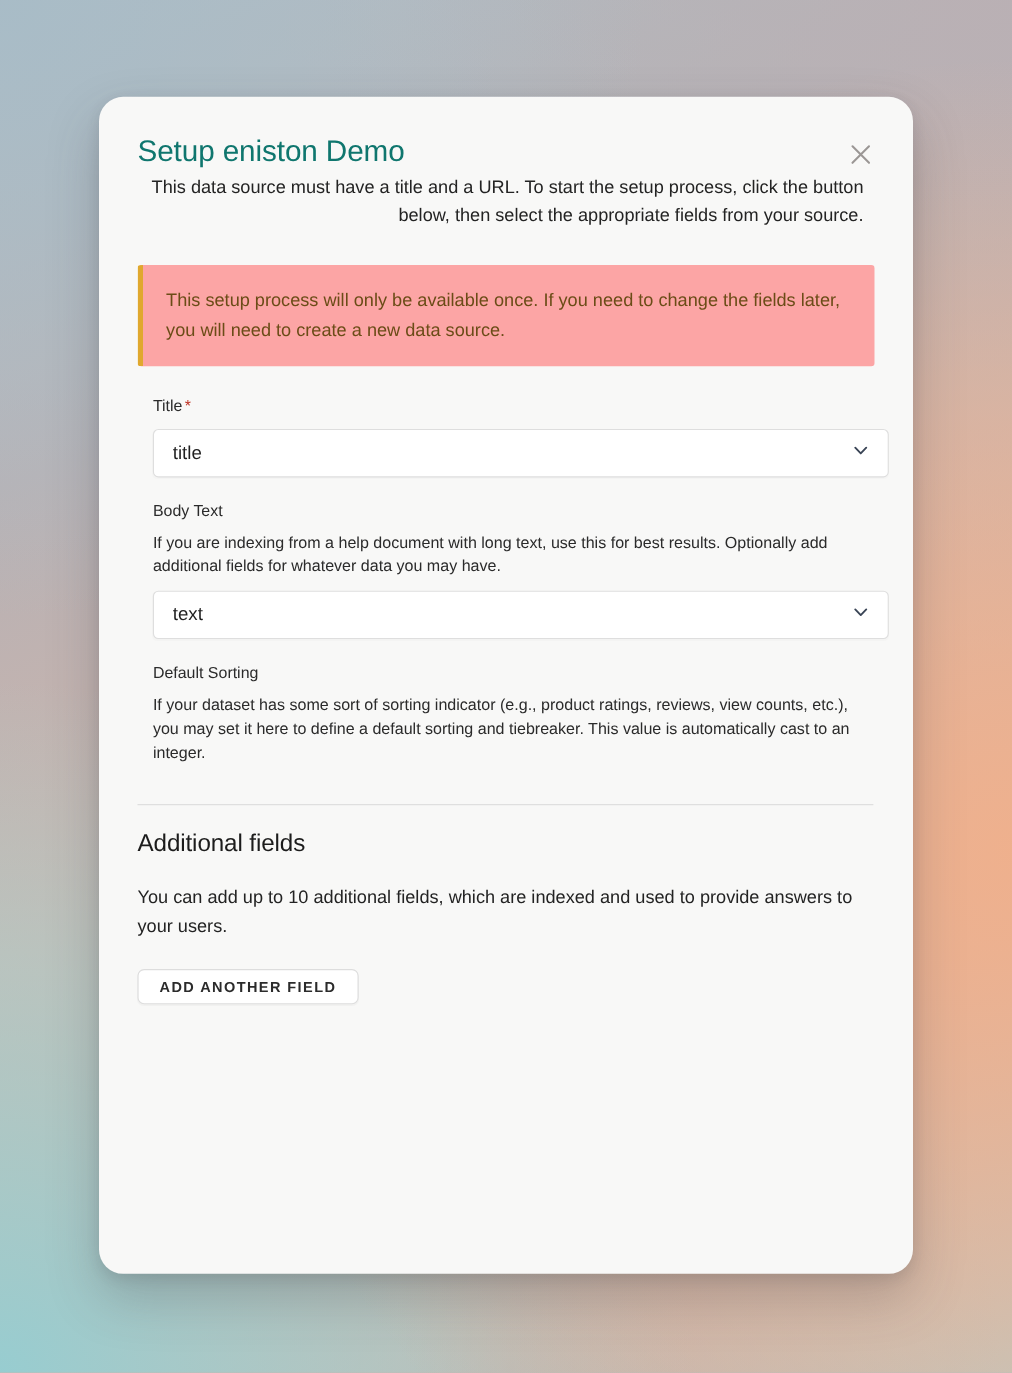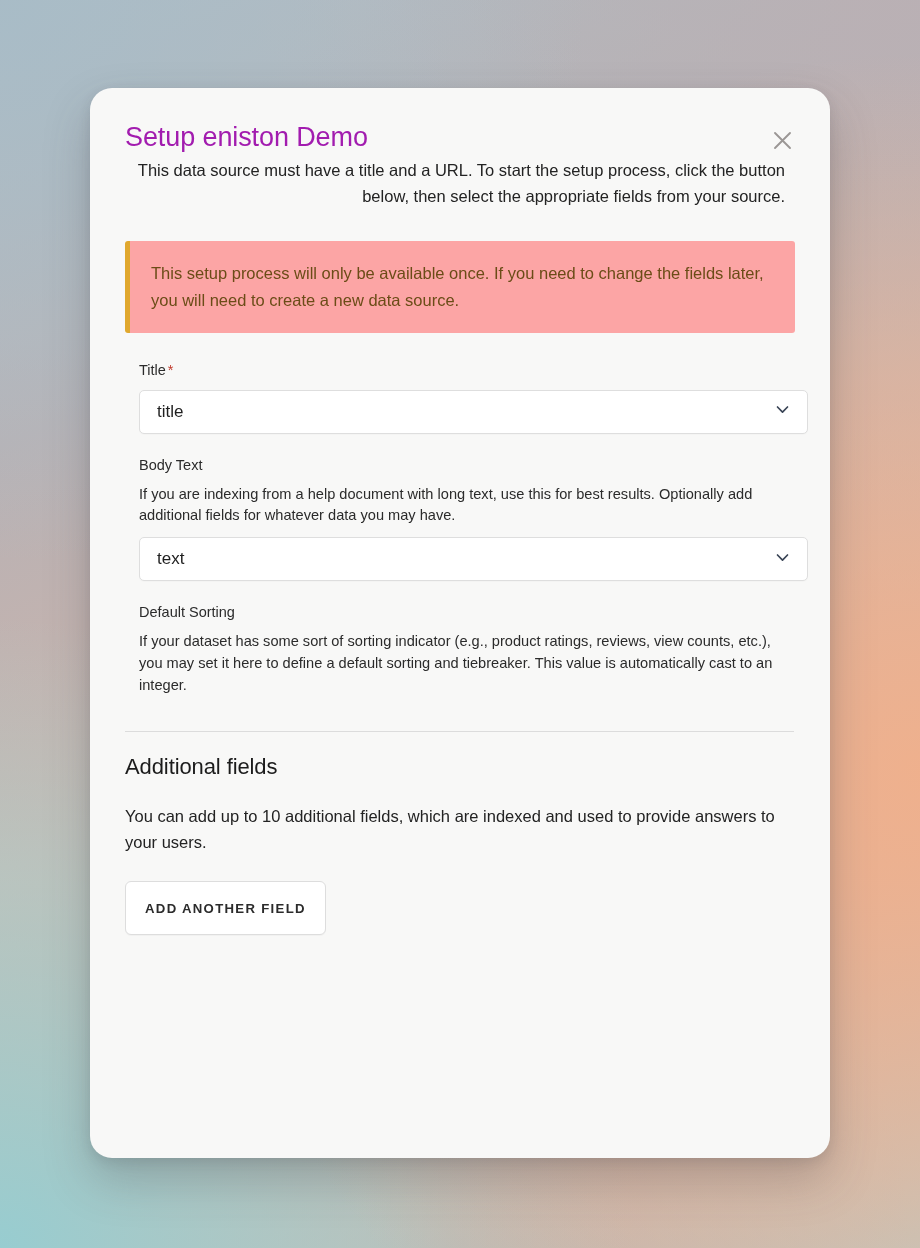--- a/index.html
+++ b/index.html
@@ -47,21 +47,21 @@
   
   .card-header {
     display: flex;
     align-items: flex-start;
     justify-content: space-between;
     padding-top: 33px;
   }
   .modal-title {
     font-size: 27px;
     font-weight: 400;
-    color: #a21caf;
+    color: #0f766e;
     letter-spacing: -0.1px;
     line-height: 1.2;
   }
   .close-btn {
     width: 34px;
     height: 34px;
     display: flex;
     align-items: center;
     justify-content: center;
     cursor: pointer;
@@ -157,21 +157,21 @@
     line-height: 1.58;
     color: #232323;
     max-width: 665px;
   }
 
   .add-field-btn {
     margin-top: 26px;
     display: inline-flex;
     align-items: center;
     justify-content: center;
-    height: 54px;
+    height: 32px;
     padding: 0 19px;
     background: #ffffff;
     border: 1px solid #dddddd;
     border-radius: 6px;
     font-family: "Liberation Sans", sans-serif;
     font-size: 13.2px;
     font-weight: 700;
     letter-spacing: 1.3px;
     color: #2b2b2b;
     cursor: pointer;

